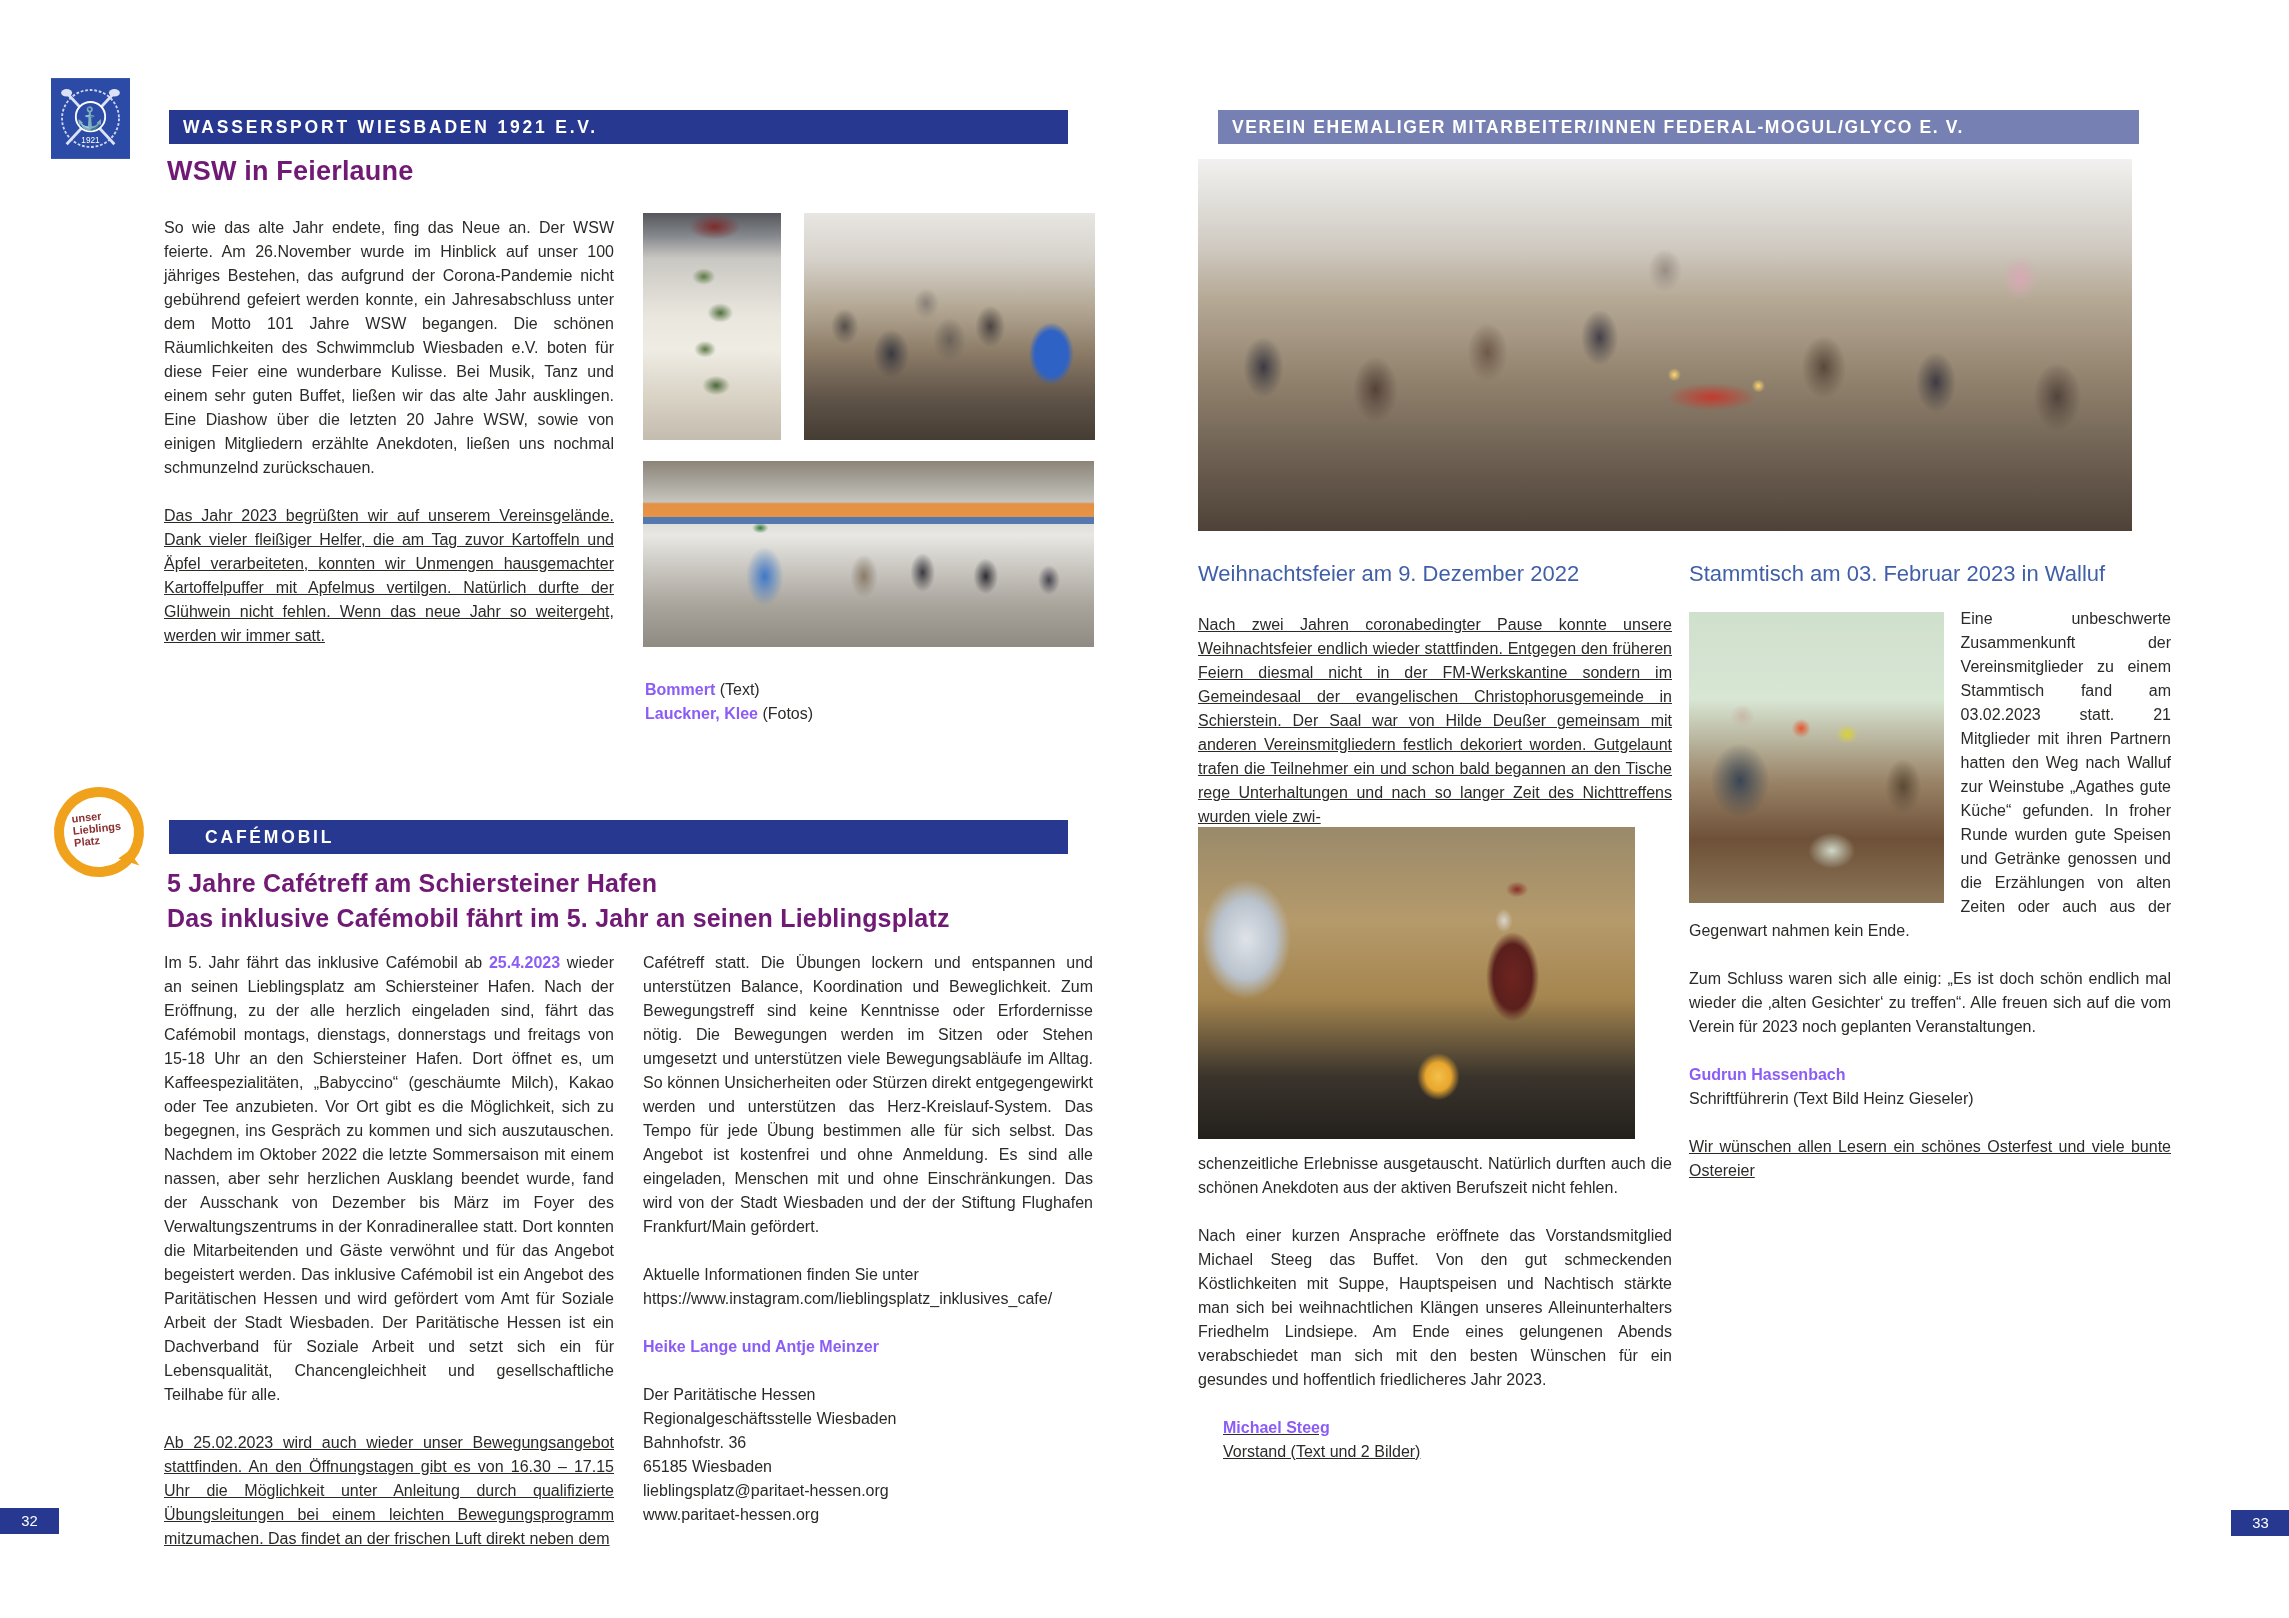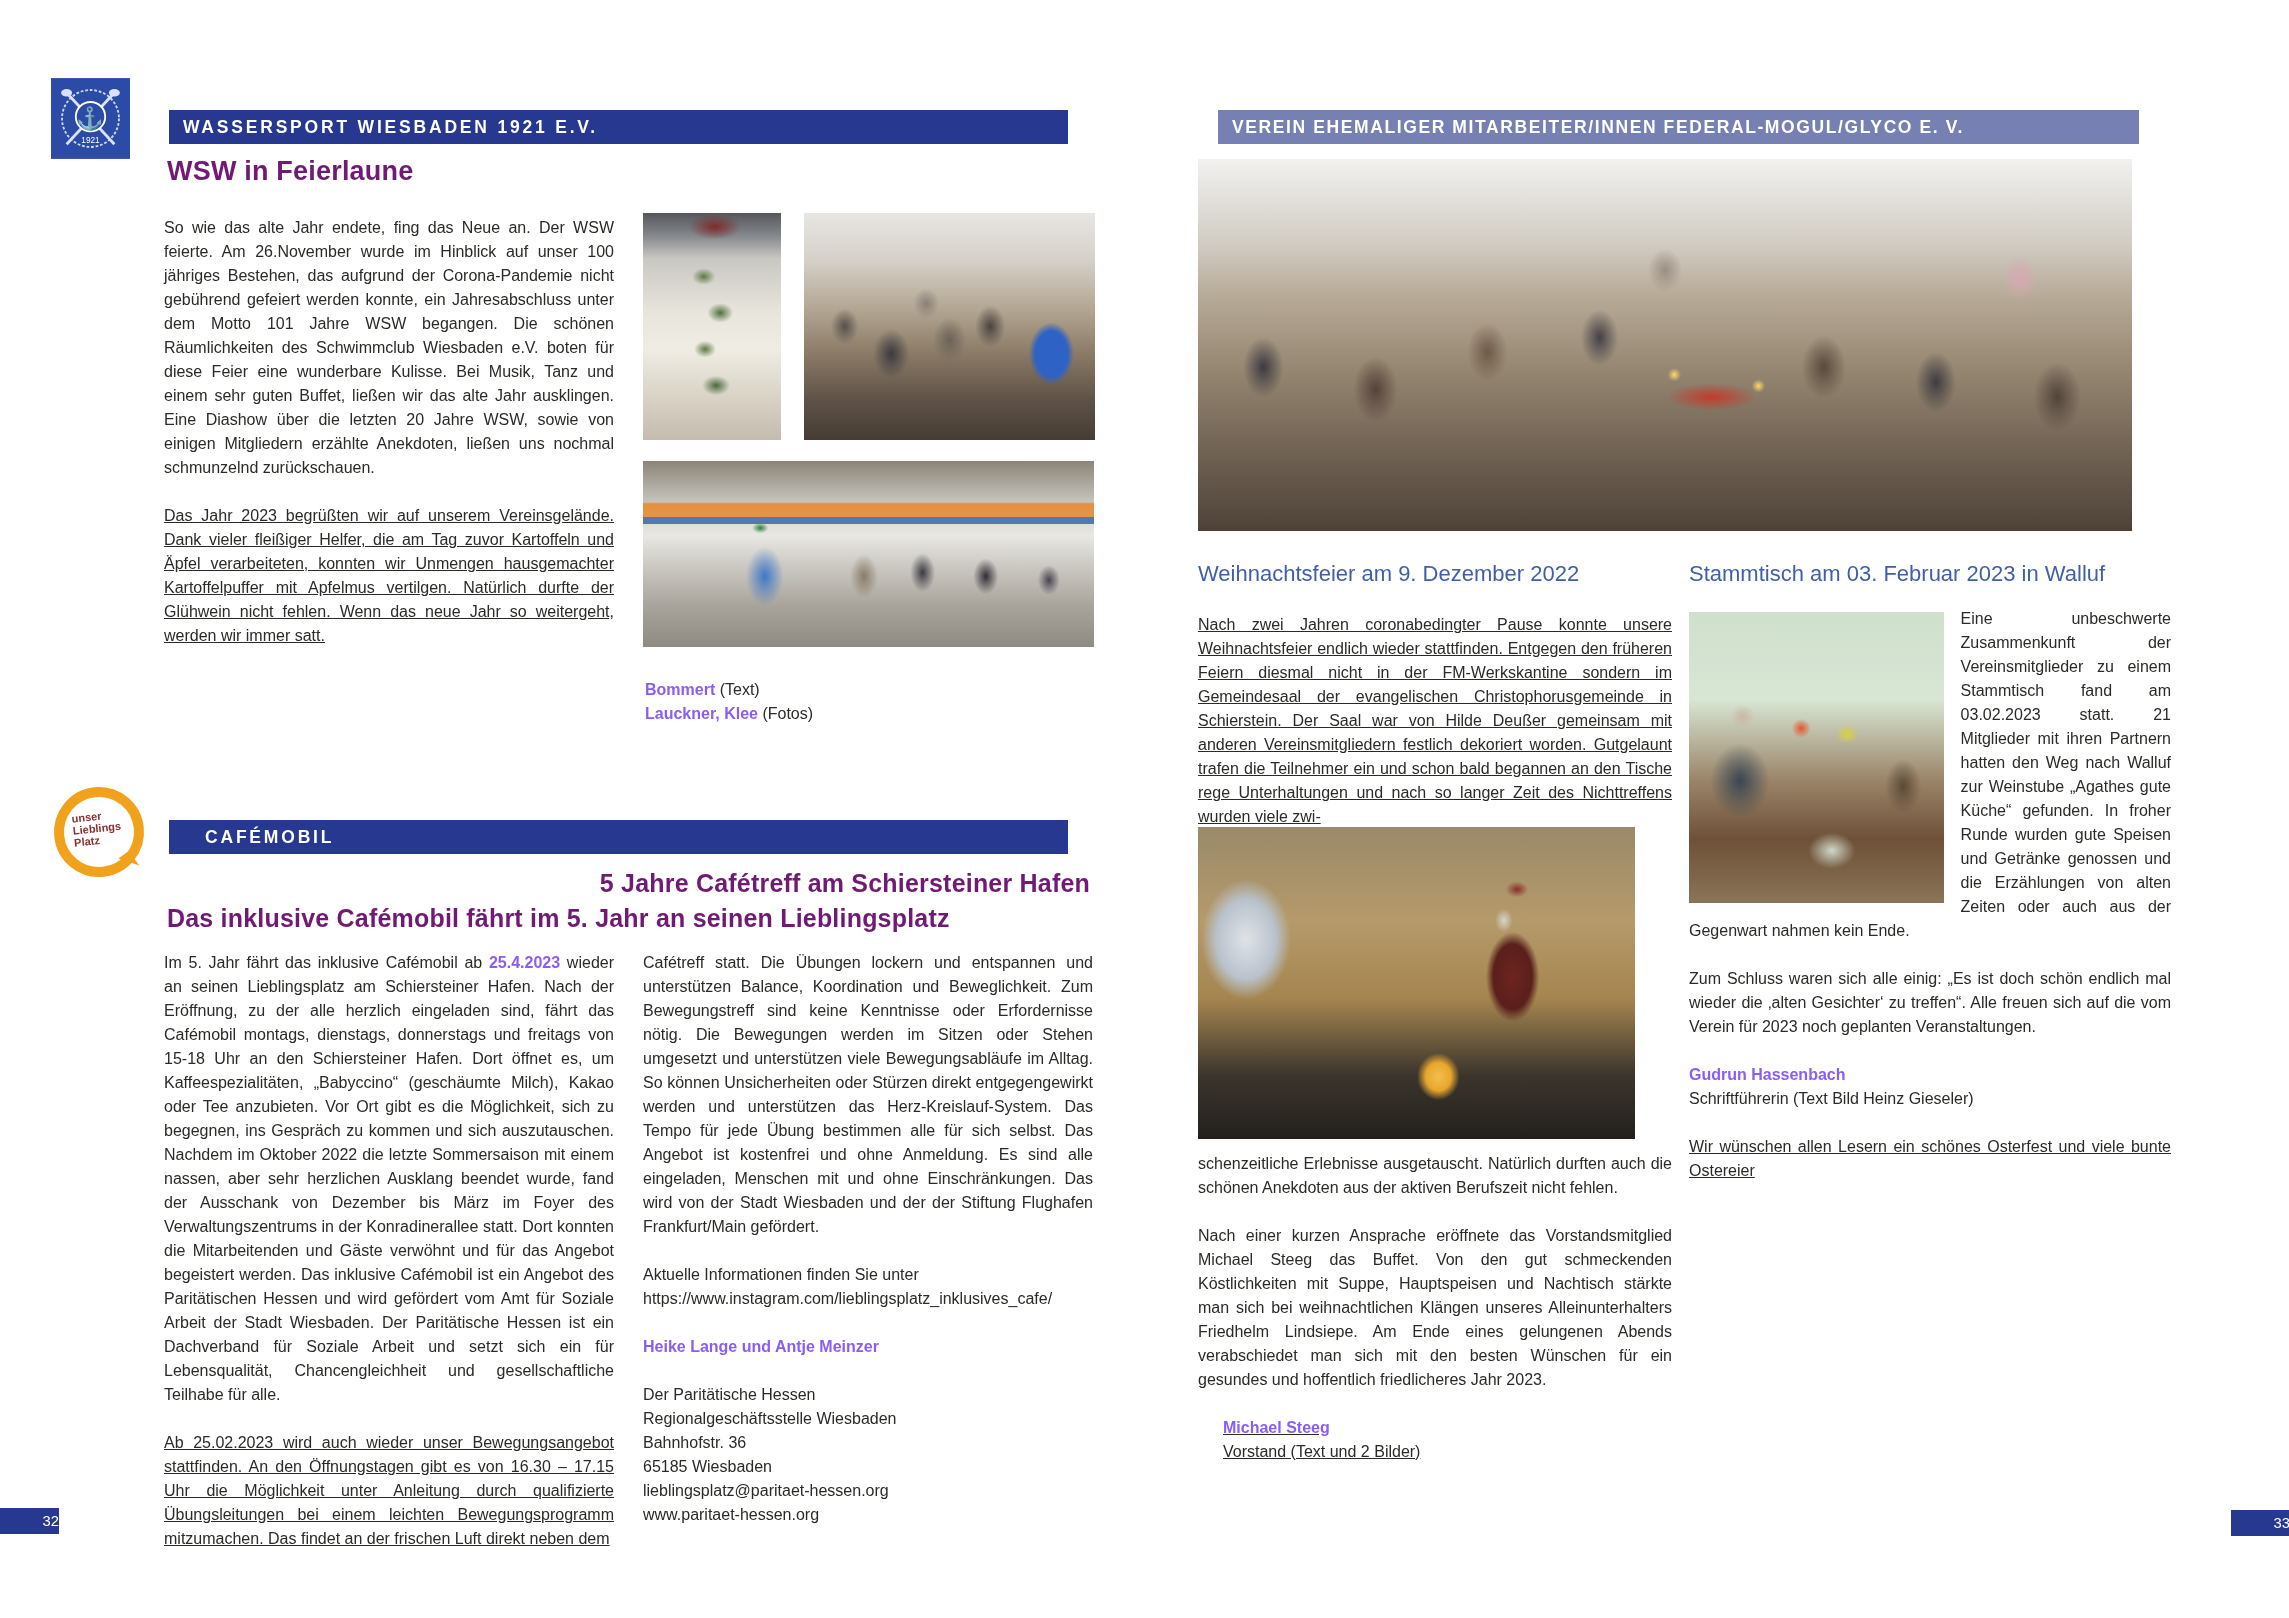--- a/index.html
+++ b/index.html
@@ -14,21 +14,21 @@
   .col-head{color:#3f5fa8;font-size:22px;line-height:26px;font-weight:normal;}
   
   .body-col{font-size:16px;line-height:24px;text-align:justify;color:#2b2a28;}
   .body-col p{margin:0 0 24px 0;}
   .body-col p:last-child{margin-bottom:0;text-decoration:underline;}
   .nojust{text-align:left;}
   .credit-line{font-size:16px;line-height:24px;}
   .addr div{line-height:24px;}
   b{color:#8b5cf6;}
   
-  .pnum{width:59px;height:26px;background:#26388f;color:#fff;font-size:14.8px;line-height:26px;text-align:right;}
+  .pnum{width:59px;height:26px;background:#26388f;color:#fff;font-size:14.8px;line-height:26px;text-align:center;}
   
   .ph{background-size:cover;}
   .ph-table{background:
     radial-gradient(37px 18.5px at 52% 6%, #7d2c2c 0%, rgba(125,44,44,0) 70%),
     radial-gradient(16.6px 12px at 44% 28%, #5d7a45 0%, rgba(93,122,69,0) 70%),
     radial-gradient(18.5px 14px at 56% 44%, #4f6f3c 0%, rgba(79,111,60,0) 70%),
     radial-gradient(15.7px 12px at 45% 60%, #5d7a45 0%, rgba(93,122,69,0) 70%),
     radial-gradient(20px 14px at 53% 76%, #4a683a 0%, rgba(74,104,58,0) 70%),
     linear-gradient(180deg,#55575c 0%,#84878c 10%,#c9c7c2 20%,#e9e6de 45%,#efece4 60%,#d8d2c4 82%,#c4bcae 100%);}
   .ph-crowd{background:
@@ -126,21 +126,21 @@
 <div class="abs" style="left:54px;top:787px;width:103px;height:111px;">
   <div class="lp-circle">
     <div class="lp-text">unser Lieblings Platz</div>
     <div class="lp-tail"></div>
   </div>
 </div>
 
 <div class="abs bar bar-dark" style="left:169px;top:820px;width:899px;padding-left:36px;">CAFÉMOBIL</div>
 
 <div class="abs" style="left:167px;top:866px;width:923px;">
-  <div class="art-title" style="font-size:25px;line-height:35px;text-align:right;">5 Jahre Cafétreff am Schiersteiner Hafen</div>
+  <div class="art-title" style="font-size:25px;line-height:35px;">5 Jahre Cafétreff am Schiersteiner Hafen</div>
   <div class="art-title" style="font-size:25px;line-height:35px;">Das inklusive Cafémobil fährt im 5. Jahr an seinen Lieblingsplatz</div>
 </div>
 
 <div class="abs body-col" style="left:164px;top:951px;width:450px;">
   <p><span>Im 5. Jahr fährt das inklusive Cafémobil ab </span><b>25.4.2023</b><span> wieder an seinen Lieblingsplatz am Schiersteiner Hafen. Nach der Eröffnung, zu der alle herzlich eingeladen sind, fährt das Cafémobil montags, dienstags, donnerstags und freitags von 15-18 Uhr an den Schiersteiner Hafen. Dort öffnet es, um Kaffeespezialitäten, „Babyccino“ (geschäumte Milch), Kakao oder Tee anzubieten. Vor Ort gibt es die Möglichkeit, sich zu begegnen, ins Gespräch zu kommen und sich auszutauschen. Nachdem im Oktober 2022 die letzte Sommersaison mit einem nassen, aber sehr herzlichen Ausklang beendet wurde, fand der Ausschank von Dezember bis März im Foyer des Verwaltungszentrums in der Konradinerallee statt. Dort konnten die Mitarbeitenden und Gäste verwöhnt und für das Angebot begeistert werden. Das inklusive Cafémobil ist ein Angebot des Paritätischen Hessen und wird gefördert vom Amt für Soziale Arbeit der Stadt Wiesbaden. Der Paritätische Hessen ist ein Dachverband für Soziale Arbeit und setzt sich ein für Lebensqualität, Chancengleichheit und gesellschaftliche Teilhabe für alle.</span></p>
   <p>Ab 25.02.2023 wird auch wieder unser Bewegungsangebot stattfinden. An den Öffnungstagen gibt es von 16.30 – 17.15 Uhr die Möglichkeit unter Anleitung durch qualifizierte Übungsleitungen bei einem leichten Bewegungsprogramm mitzumachen. Das findet an der frischen Luft direkt neben dem</p>
 </div>
 
 <div class="abs body-col" style="left:643px;top:951px;width:450px;">
   <p>Cafétreff statt. Die Übungen lockern und entspannen und unterstützen Balance, Koordination und Beweglichkeit. Zum Bewegungstreff sind keine Kenntnisse oder Erfordernisse nötig. Die Bewegungen werden im Sitzen oder Stehen umgesetzt und unterstützen viele Bewegungsabläufe im Alltag. So können Unsicherheiten oder Stürzen direkt entgegengewirkt werden und unterstützen das Herz-Kreislauf-System. Das Tempo für jede Übung bestimmen alle für sich selbst. Das Angebot ist kostenfrei und ohne Anmeldung. Es sind alle eingeladen, Menschen mit und ohne Einschränkungen. Das wird von der Stadt Wiesbaden und der der Stiftung Flughafen Frankfurt/Main gefördert.</p>

